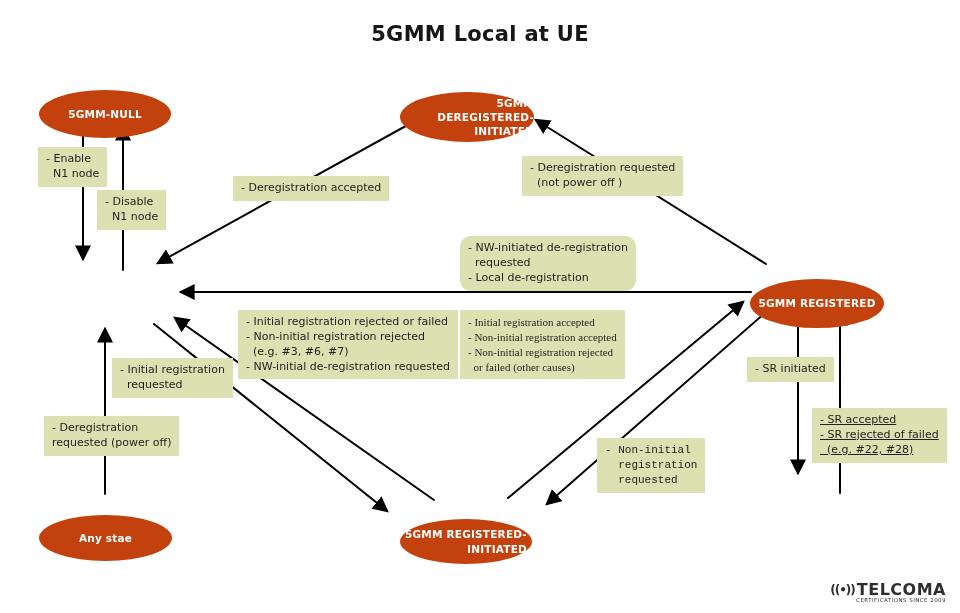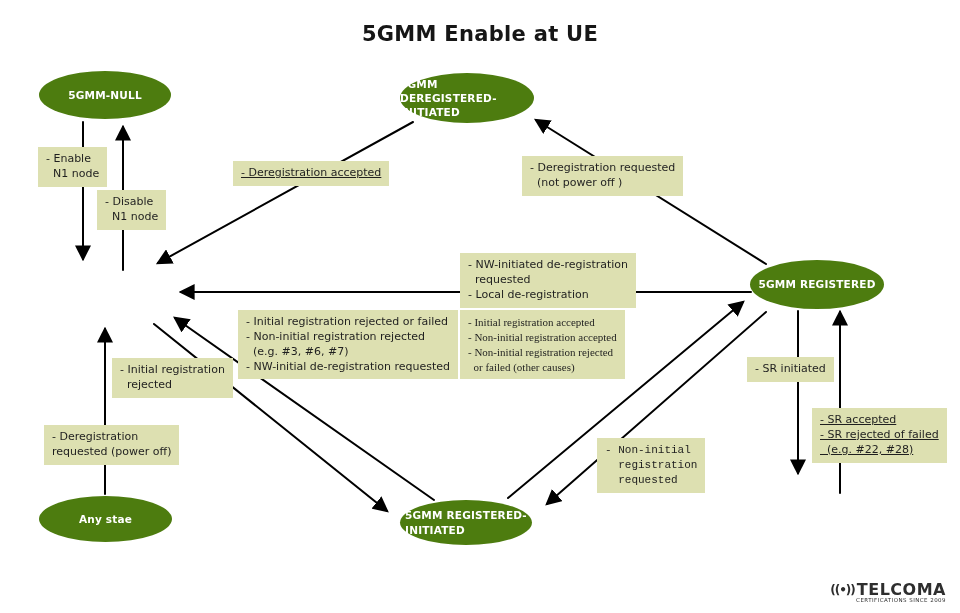--- a/index.html
+++ b/index.html
@@ -11,58 +11,58 @@
     position:absolute;top:22px;left:0;right:0;text-align:center;
     font-size:21px;font-weight:700;color:#161616;letter-spacing:.3px;
   }
   #edges{position:absolute;left:0;top:0;z-index:1;}
   #edges line{stroke:#000;stroke-width:2;stroke-linecap:round;}
   .lbl{
     position:absolute;z-index:2;background:#dde0b1;color:#1f1f1f;
     font-size:11px;line-height:1.35;padding:5px 8px;white-space:pre;
   }
   .state{
-    position:absolute;z-index:3;background:#4d7c0f;border-radius:50%;
+    position:absolute;z-index:3;background:#c2410c;border-radius:50%;
     color:#fff;font-weight:700;font-size:10.5px;letter-spacing:.2px;
-    display:flex;align-items:center;justify-content:center;text-align:left;
-    white-space:pre-line;line-height:1.35;
+    display:flex;align-items:center;justify-content:center;text-align:right;
+    white-space:pre-line;line-height:1.35;margin-top:19px;
   }
   .s-null{left:39px;top:71px;width:132px;height:48px;}
   .s-dereg-init{left:400px;top:73px;width:134px;height:50px;}
   .s-dereg{left:38px;top:268px;width:134px;height:50px;}
   .s-reg{left:750px;top:260px;width:134px;height:49px;}
   .s-any{left:39px;top:496px;width:133px;height:46px;}
   .s-reg-init{left:400px;top:500px;width:132px;height:45px;}
   .s-srv-init{left:755px;top:497px;width:135px;height:46px;}
 
   .b-enable{left:38px;top:147px;}
   .b-disable{left:97px;top:190px;}
-  .b-dereg-acc{left:233px;top:161px;text-decoration:underline;}
+  .b-dereg-acc{left:233px;top:176px;}
   .b-dereg-req-np{left:522px;top:156px;}
-  .b-nw-dereg{left:460px;top:253px;}
+  .b-nw-dereg{left:460px;top:236px;border-radius:11px;}
   .b-init-rej{left:238px;top:310px;}
   .b-init-acc{left:460px;top:310px;font-family:Liberation Serif, serif;}
   .b-init-req{left:112px;top:358px;}
-  .b-dereg-pow{left:44px;top:425px;}
+  .b-dereg-pow{left:44px;top:416px;}
   .b-noninit-req{left:597px;top:438px;font-family:Liberation Mono, monospace;}
   .b-sr-init{left:747px;top:357px;}
   .b-sr-acc{left:812px;top:408px;text-decoration:underline;}
 
   .logo{position:absolute;right:14px;bottom:10px;z-index:3;color:#2e2e2e;}
   .logo-row{display:flex;align-items:center;gap:2px;}
   .logo-icon{font-size:12px;font-weight:700;letter-spacing:-1px;}
   .logo-brand{font-size:16px;font-weight:700;letter-spacing:.5px;}
   .logo-tagline{font-size:5.5px;letter-spacing:.45px;margin-top:-2px;text-align:right;}
 </style>
 </head>
 <body>
 
 <div id="stage">
 
-  <div class="title">5GMM Enable at UE</div>
+  <div class="title">5GMM Local at UE</div>
 
   <svg id="edges" width="960" height="613">
     <defs>
       <marker id="arrow" viewBox="0 0 10 10" refX="8.5" refY="5" markerWidth="8" markerHeight="8" orient="auto-start-reverse">
         <path d="M0,0 L10,5 L0,10 z" fill="#000"></path>
       </marker>
     </defs>
     <line x1="83" y1="122" x2="83" y2="259" marker-end="url(#arrow)"></line>
     <line x1="123" y1="270" x2="123" y2="127" marker-end="url(#arrow)"></line>
     <line x1="413" y1="122" x2="158" y2="263" marker-end="url(#arrow)"></line>
@@ -89,21 +89,21 @@
 - Local de-registration</div>
   <div class="lbl b-init-rej">- Initial registration rejected or failed
 - Non-initial registration rejected
   (e.g. #3, #6, #7)
 - NW-initial de-registration requested</div>
   <div class="lbl b-init-acc">- Initial registration accepted
 - Non-initial registration accepted
 - Non-initial registration rejected
   or failed (other causes)</div>
   <div class="lbl b-init-req">- Initial registration
-  rejected</div>
+  requested</div>
   <div class="lbl b-dereg-pow">- Deregistration
 requested (power off)</div>
   <div class="lbl b-noninit-req">- Non-initial
   registration
   requested</div>
   <div class="lbl b-sr-init">- SR initiated</div>
   <div class="lbl b-sr-acc">- SR accepted
 - SR rejected of failed
   (e.g. #22, #28)</div>
 

